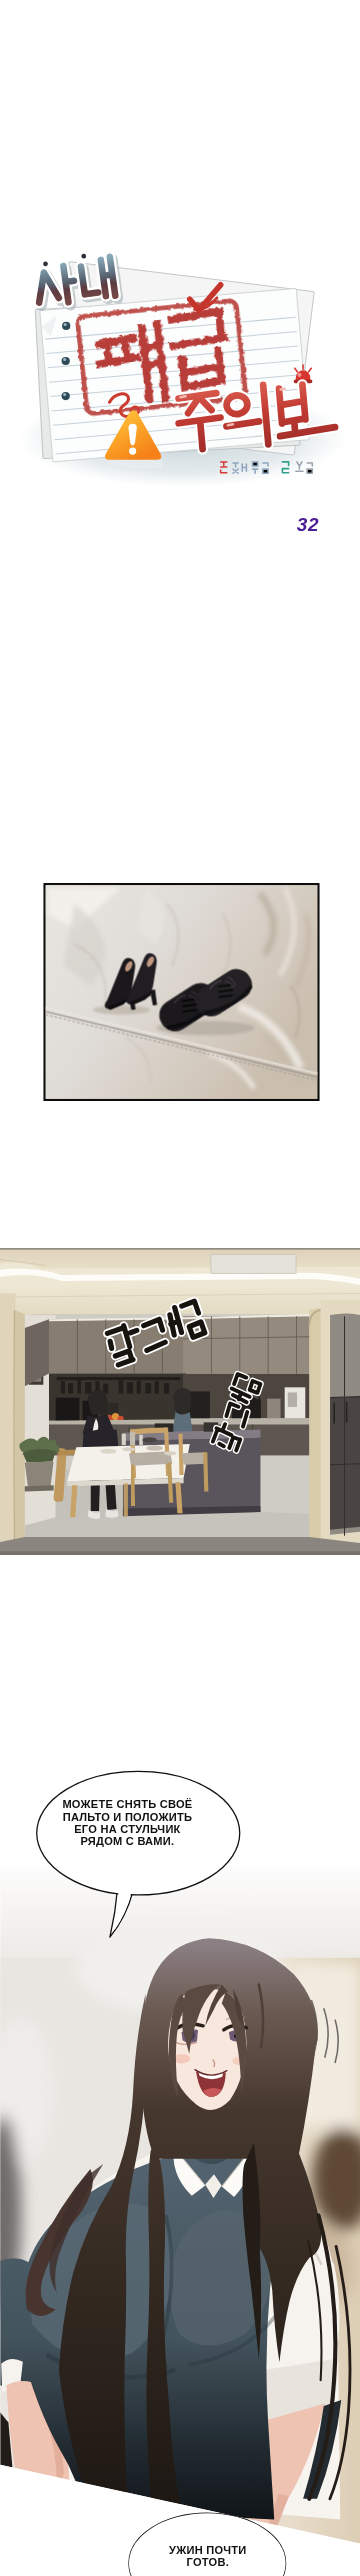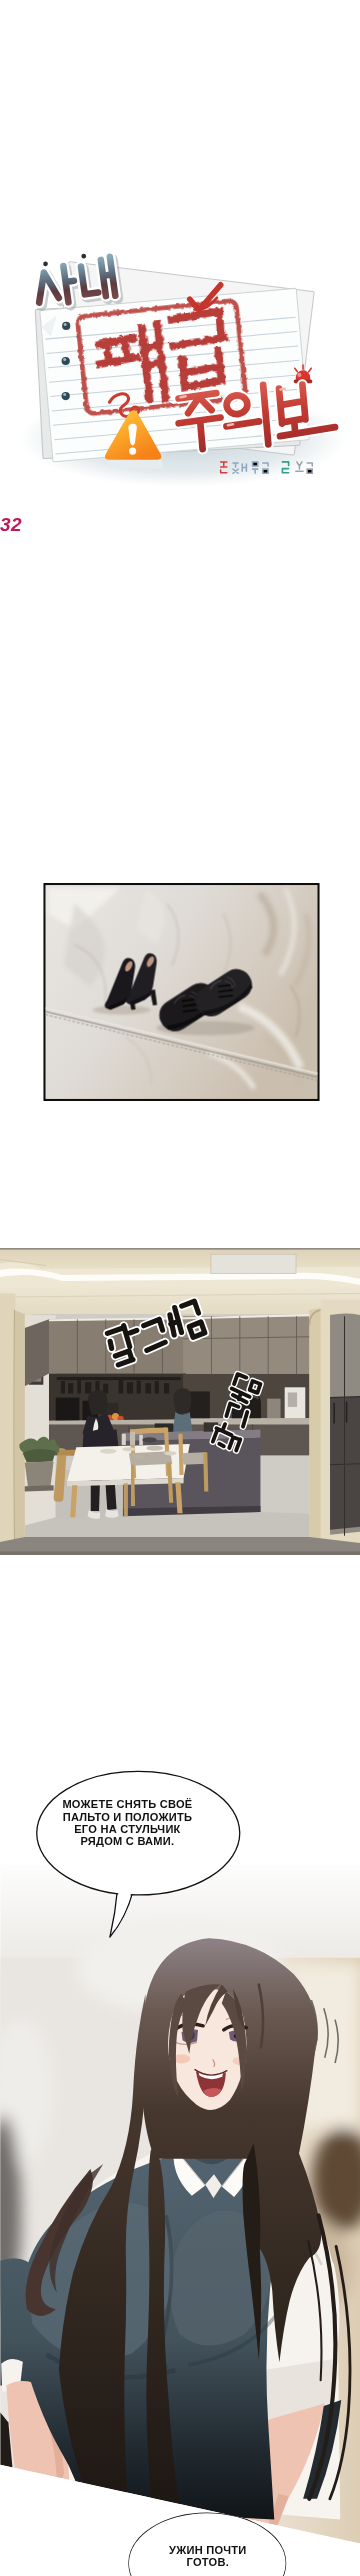--- a/index.html
+++ b/index.html
@@ -1,17 +1,17 @@
 <!DOCTYPE html>
 <html style="font-size:8.2px"><head>
 <meta charset="utf-8">
 <style>
 html,body{margin:0;padding:0;background:#ffffff;}
 #page{position:relative;width:361px;height:2741px;background:#ffffff;overflow:hidden;font-family:"Liberation Sans",sans-serif;}
-#num{position:absolute;left:0;top:514px;width:319px;text-align:left;font-size:19px;font-weight:bold;font-style:italic;color:#be185d;letter-spacing:0.5px;}
+#num{position:absolute;left:0;top:514px;width:319px;text-align:right;font-size:19px;font-weight:bold;font-style:italic;color:#4c1d95;letter-spacing:0.5px;}
 .abs{position:absolute;}
 </style>
 </head>
 <body>
 <div id="page">
 
 <svg class="abs" style="left:0;top:222px" width="361" height="278" viewBox="0 0 700 540">
 <defs>
 <linearGradient id="lgSanae" x1="0" y1="75" x2="0" y2="175" gradientUnits="userSpaceOnUse">
  <stop offset="0" stop-color="#88aab9"></stop>

